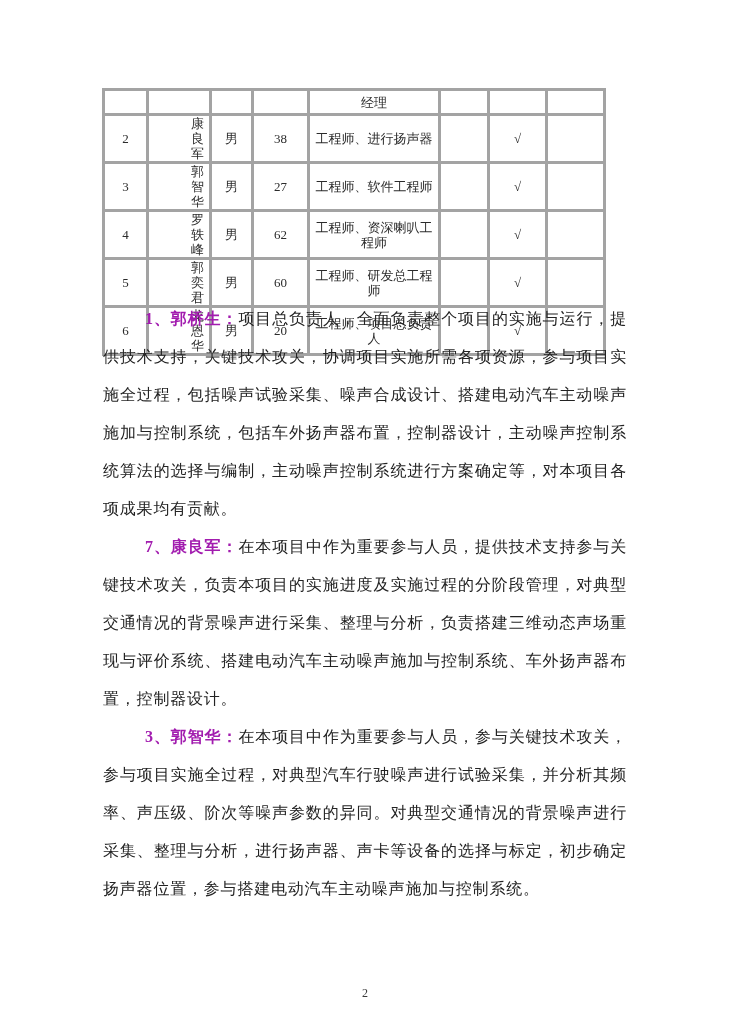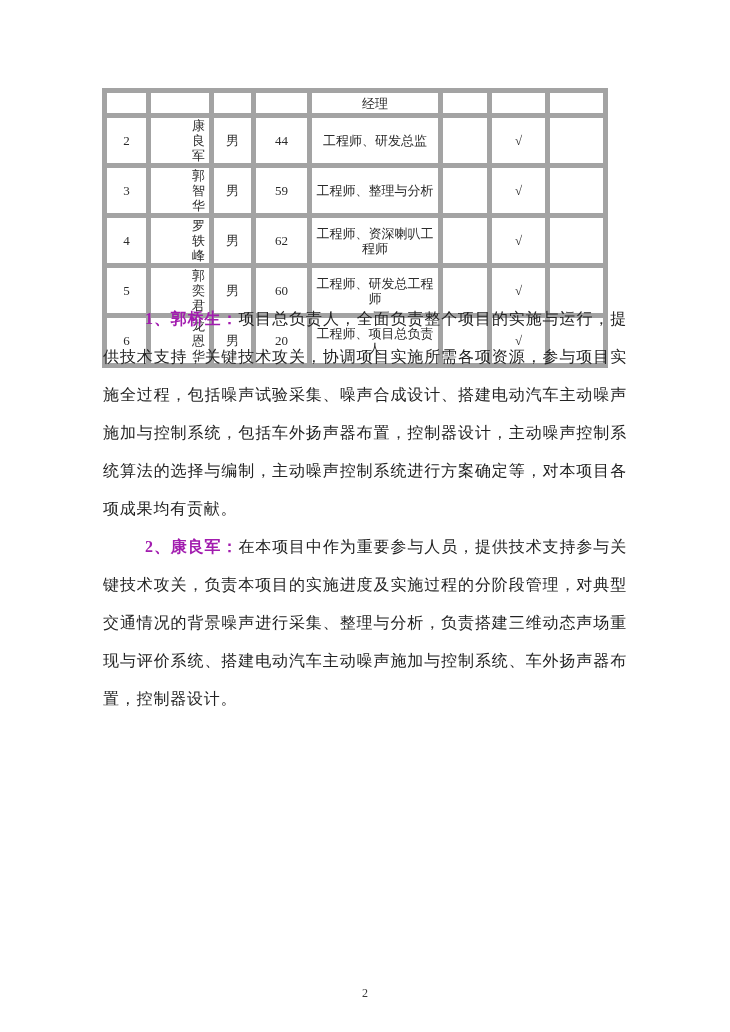--- a/index.html
+++ b/index.html
@@ -22,21 +22,21 @@
     position: absolute;
     left: 102px;
     top: 88px;
   }
   table.completers {
     border-collapse: collapse;
     table-layout: fixed;
     width: 501px;
   }
   table.completers td {
-    border: 5px solid #a3a3a3;
+    border: 3px solid #a3a3a3;
     text-align: center;
     vertical-align: middle;
     font-size: 13px;
     line-height: 15px;
     color: #2b2b2b;
     padding: 0;
     overflow: hidden;
   }
   table.completers td.name-cell { letter-spacing: 2px; padding-left: 39px; }
   table.completers td.title-cell { padding: 0 2px; }
@@ -118,32 +118,32 @@
         <td class="age-cell"></td>
         <td class="title-cell">经理</td>
         <td class="blank-cell"></td>
         <td class="check-cell"></td>
         <td class="blank-cell"></td>
       </tr>
       <tr class="r1">
         <td class="num-cell">2</td>
         <td class="name-cell">康良军</td>
         <td class="gender-cell">男</td>
-        <td class="age-cell">44</td>
-        <td class="title-cell">工程师、研发总监</td>
+        <td class="age-cell">38</td>
+        <td class="title-cell">工程师、进行扬声器</td>
         <td class="blank-cell"></td>
         <td class="check-cell">√</td>
         <td class="blank-cell"></td>
       </tr>
       <tr class="r2">
         <td class="num-cell">3</td>
         <td class="name-cell">郭智华</td>
         <td class="gender-cell">男</td>
-        <td class="age-cell">59</td>
-        <td class="title-cell">工程师、整理与分析</td>
+        <td class="age-cell">27</td>
+        <td class="title-cell">工程师、软件工程师</td>
         <td class="blank-cell"></td>
         <td class="check-cell">√</td>
         <td class="blank-cell"></td>
       </tr>
       <tr class="r3">
         <td class="num-cell">4</td>
         <td class="name-cell">罗轶峰</td>
         <td class="gender-cell">男</td>
         <td class="age-cell">62</td>
         <td class="title-cell">工程师、资深喇叭工程师</td>
@@ -171,18 +171,19 @@
         <td class="check-cell">√</td>
         <td class="blank-cell"></td>
       </tr>
     </tbody>
       </table>
   </div>
 
 
   <div class="body-text">
     <p><span class="lead">1、郭桥生：</span><span>项目总负责人，全面负责整个项目的实施与运行，提供技术支持，关键技术攻关，协调项目实施所需各项资源，参与项目实施全过程，包括噪声试验采集、噪声合成设计、搭建电动汽车主动噪声施加与控制系统，包括车外扬声器布置，控制器设计，主动噪声控制系统算法的选择与编制，主动噪声控制系统进行方案确定等，对本项目各项成果均有贡献。</span></p>
-    <p><span class="lead">2、康良军：</span><span>在本项目中作为重要参与人员，提供技术支持参与关键技术攻关，负责本项目的实施进度及实施过程的分阶段管理，对典型交通情况的背景噪声进行采集、整理与分析，负责搭建三维动态声场重现与评价系统、搭建电动汽车主动噪声施加与控制系统、车外扬声器布置，控制器设计。</span></p>
+    <p><span class="lead">7、康良军：</span><span>在本项目中作为重要参与人员，提供技术支持参与关键技术攻关，负责本项目的实施进度及实施过程的分阶段管理，对典型交通情况的背景噪声进行采集、整理与分析，负责搭建三维动态声场重现与评价系统、搭建电动汽车主动噪声施加与控制系统、车外扬声器布置，控制器设计。</span></p>
+    <p><span class="lead">3、郭智华：</span><span>在本项目中作为重要参与人员，参与关键技术攻关，参与项目实施全过程，对典型汽车行驶噪声进行试验采集，并分析其频率、声压级、阶次等噪声参数的异同。对典型交通情况的背景噪声进行采集、整理与分析，进行扬声器、声卡等设备的选择与标定，初步确定扬声器位置，参与搭建电动汽车主动噪声施加与控制系统。</span></p>
   </div>
 
   <div class="page-footer">2</div>
 
 </div>
 
 </body></html>

